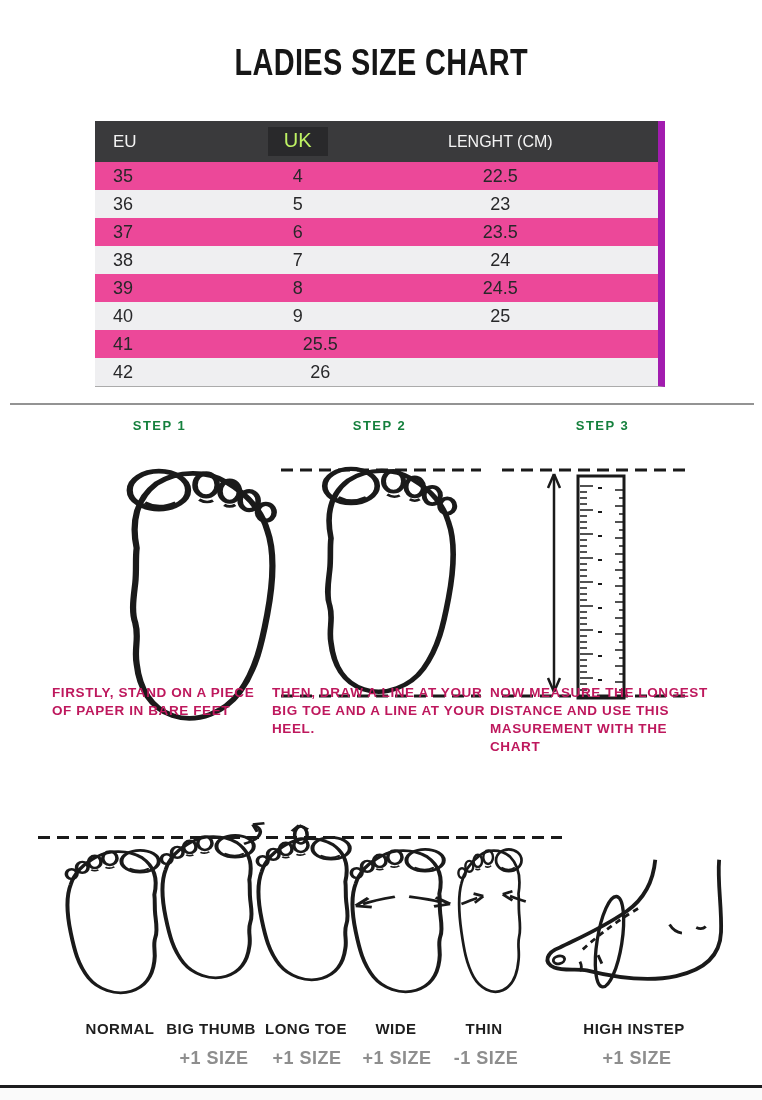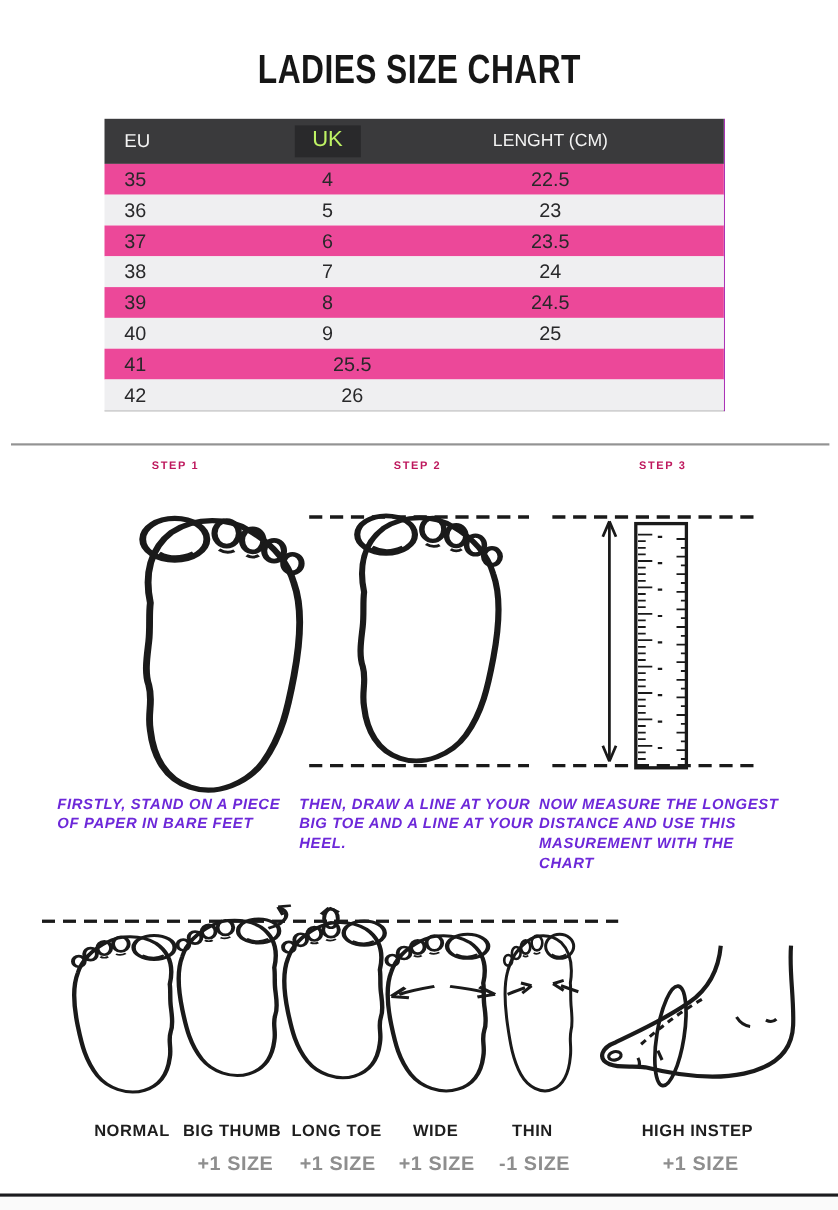--- a/index.html
+++ b/index.html
@@ -6,43 +6,43 @@
   .page{position:relative;width:762px;height:1100px;background:#fff;overflow:hidden;
         font-family:"Liberation Sans",sans-serif;color:#222;}
   .ink{stroke:#1a1a1a;fill:none;}
 
   
   .title{position:absolute;top:42px;left:0;width:762px;text-align:center;
          font-size:37px;font-weight:700;color:#161616;margin:0;}
   .condensed{display:inline-block;transform:scaleX(.78);letter-spacing:.5px;}
 
   
-  .size-table{position:absolute;left:95px;top:108px;width:563px;
-              border-right:1px solid #a21caf;border-bottom:1px solid #ababab;}
+  .size-table{position:absolute;left:95px;top:121px;width:563px;
+              border-right:7px solid #a21caf;border-bottom:1px solid #ababab;}
   .trow,.thead{display:flex;align-items:center;}
   .thead{height:41px;background:#3a3a3c;color:#f4f4f4;}
   .trow{height:28px;font-size:18px;color:#28282a;background:#ec4899;}
   .trow.alt{background:#efeff1;}
   .c1{flex:0 0 20%;padding-left:18px;box-sizing:border-box;text-align:left;}
   .c2{flex:0 0 32%;text-align:center;}
   .c3{flex:0 0 40%;text-align:center;}
   .thead .c1{font-size:17px;}
   .thead .c3{font-size:16px;}
   .uk-box{display:inline-block;background:#29292b;color:#bef264;font-size:20px;
           padding:2px 16px 4px 16px;}
 
   
   .divider{position:absolute;left:10px;top:403px;width:744px;height:2px;background:#939393;}
 
   
-  .step-label{position:absolute;top:418px;font-size:10px;font-weight:700;color:#be185d;
+  .step-label{position:absolute;top:418px;font-size:13px;font-weight:700;color:#15803d;
               letter-spacing:1.5px;text-align:center;}
   .sl1{left:52px;width:215px;} .sl2{left:272px;width:215px;} .sl3{left:490px;width:225px;}
-  .step-desc{position:absolute;top:722px;font-size:13.5px;font-weight:700;color:#6d28d9;
-             letter-spacing:.6px;line-height:18px;font-style:italic;}
+  .step-desc{position:absolute;top:684px;font-size:13.5px;font-weight:700;color:#be185d;
+             letter-spacing:.6px;line-height:18px;}
   .sd1{left:52px;width:222px;} .sd2{left:272px;width:220px;} .sd3{left:490px;width:228px;}
 
   
   .svg-abs{position:absolute;}
 
   
   .measure-line{position:absolute;left:38px;top:836px;width:524px;height:3px;
     background:repeating-linear-gradient(90deg,#1a1a1a 0 12px,transparent 12px 19px);}
 
   

